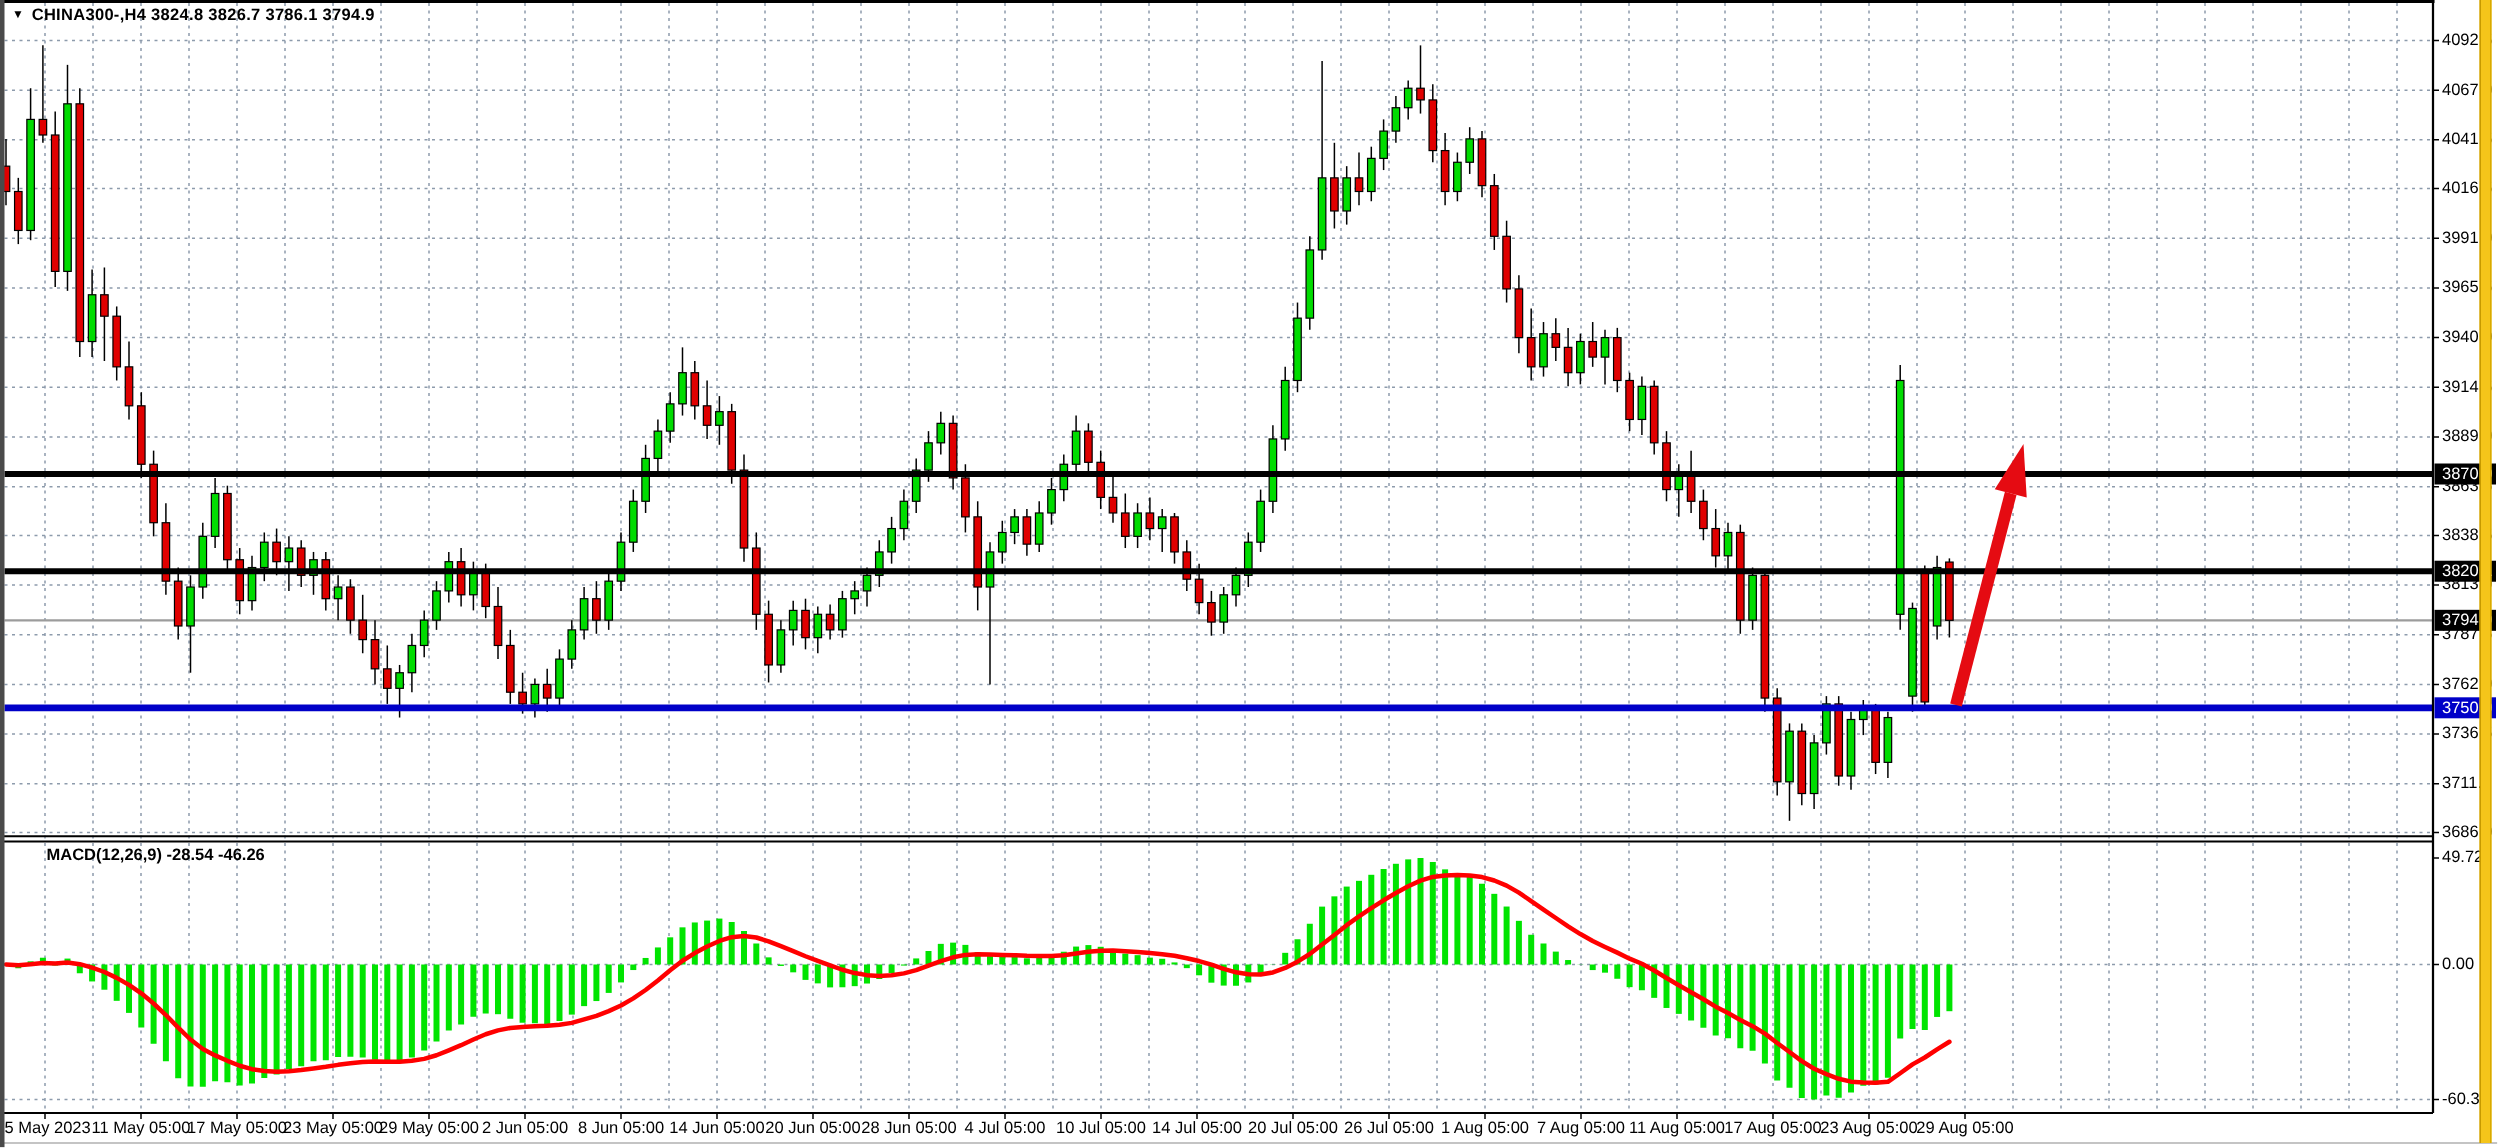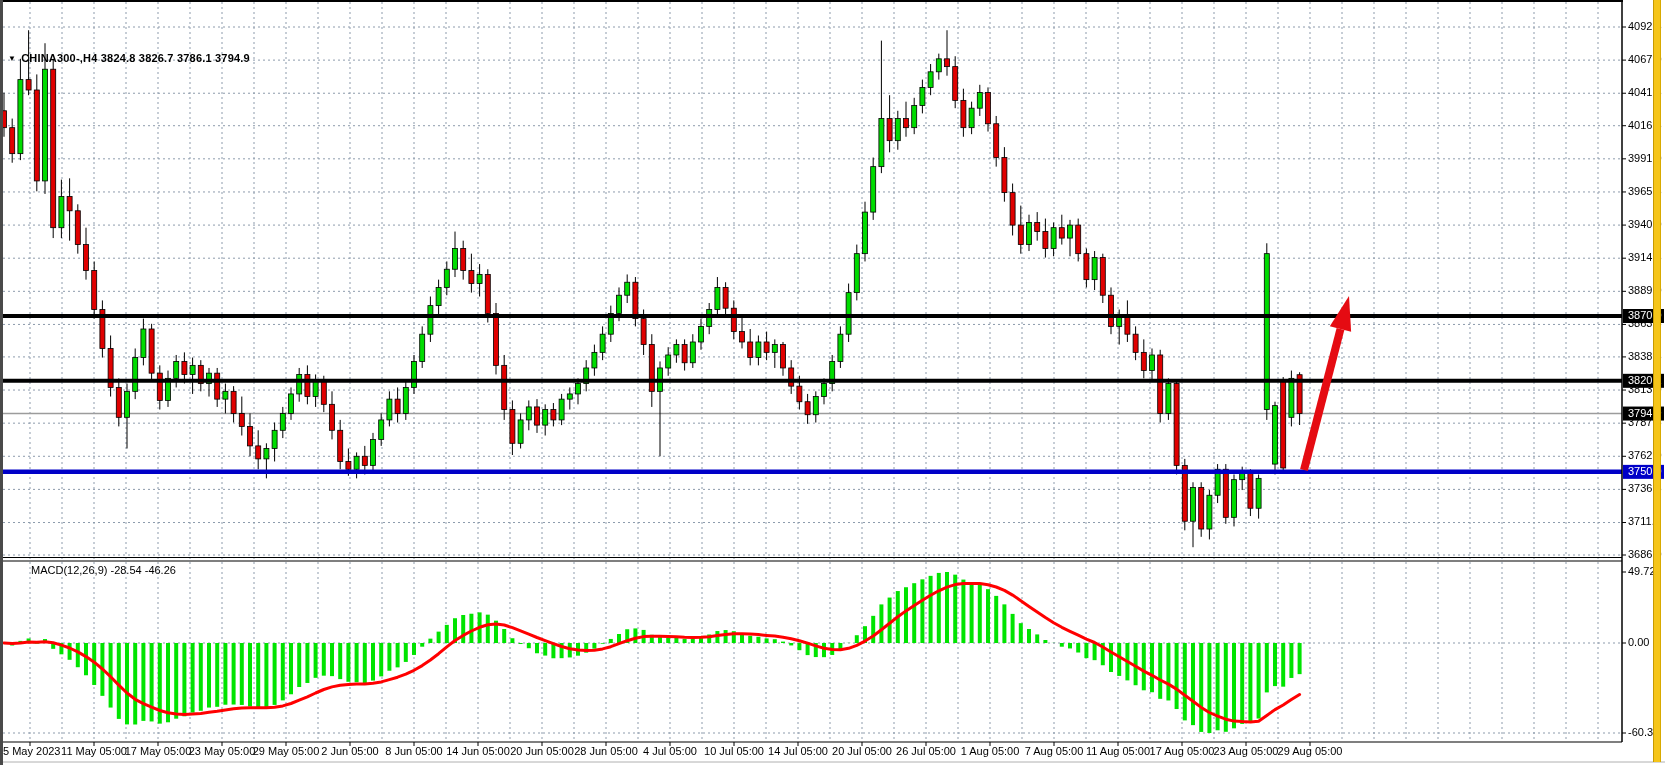--- a/index.html
+++ b/index.html
@@ -1,21 +1,21 @@
 <!DOCTYPE html>
 <html><head>
 <meta charset="utf-8">
 <style>
   html,body{margin:0;padding:0;background:#ffffff;font-family:"Liberation Sans",sans-serif;}
   #stage{position:relative;width:1665px;height:765px;background:#fff;overflow:hidden;}
   #chart-svg{position:absolute;left:0;top:0;}
   .overlay{position:absolute;color:#000;font-size:11px;white-space:nowrap;z-index:5;}
-  #title-bar{left:8px;top:4px;font-weight:600;letter-spacing:.2px;margin-top:48px;}
+  #title-bar{left:8px;top:4px;font-weight:600;letter-spacing:.2px;}
   #title-bar .tri{font-size:8px;vertical-align:1px;margin-right:5px;}
-  #macd-label{left:7px;top:564px;font-weight:400;padding-left:24px;}
+  #macd-label{left:7px;top:564px;font-weight:700;padding-left:24px;}
   #left-border{position:absolute;left:0;top:0;width:3px;height:765px;background:#4a4a4a;z-index:6;}
   #yellow-stripe{position:absolute;left:1653px;top:0;width:6px;height:762px;background:#f5c51a;border-left:1px solid #c79a00;border-right:1px solid #d8aa00;z-index:6;}
   #top-border{position:absolute;left:0;top:0;width:1623px;height:2px;background:#000;z-index:6;}
 </style>
 </head>
 <body>
 
 <div id="stage">
   <svg id="chart-svg" width="1665" height="765">
       <line x1="30" y1="2" x2="30" y2="742" stroke="#8d9bac" stroke-width="1" stroke-dasharray="2 3"></line>

